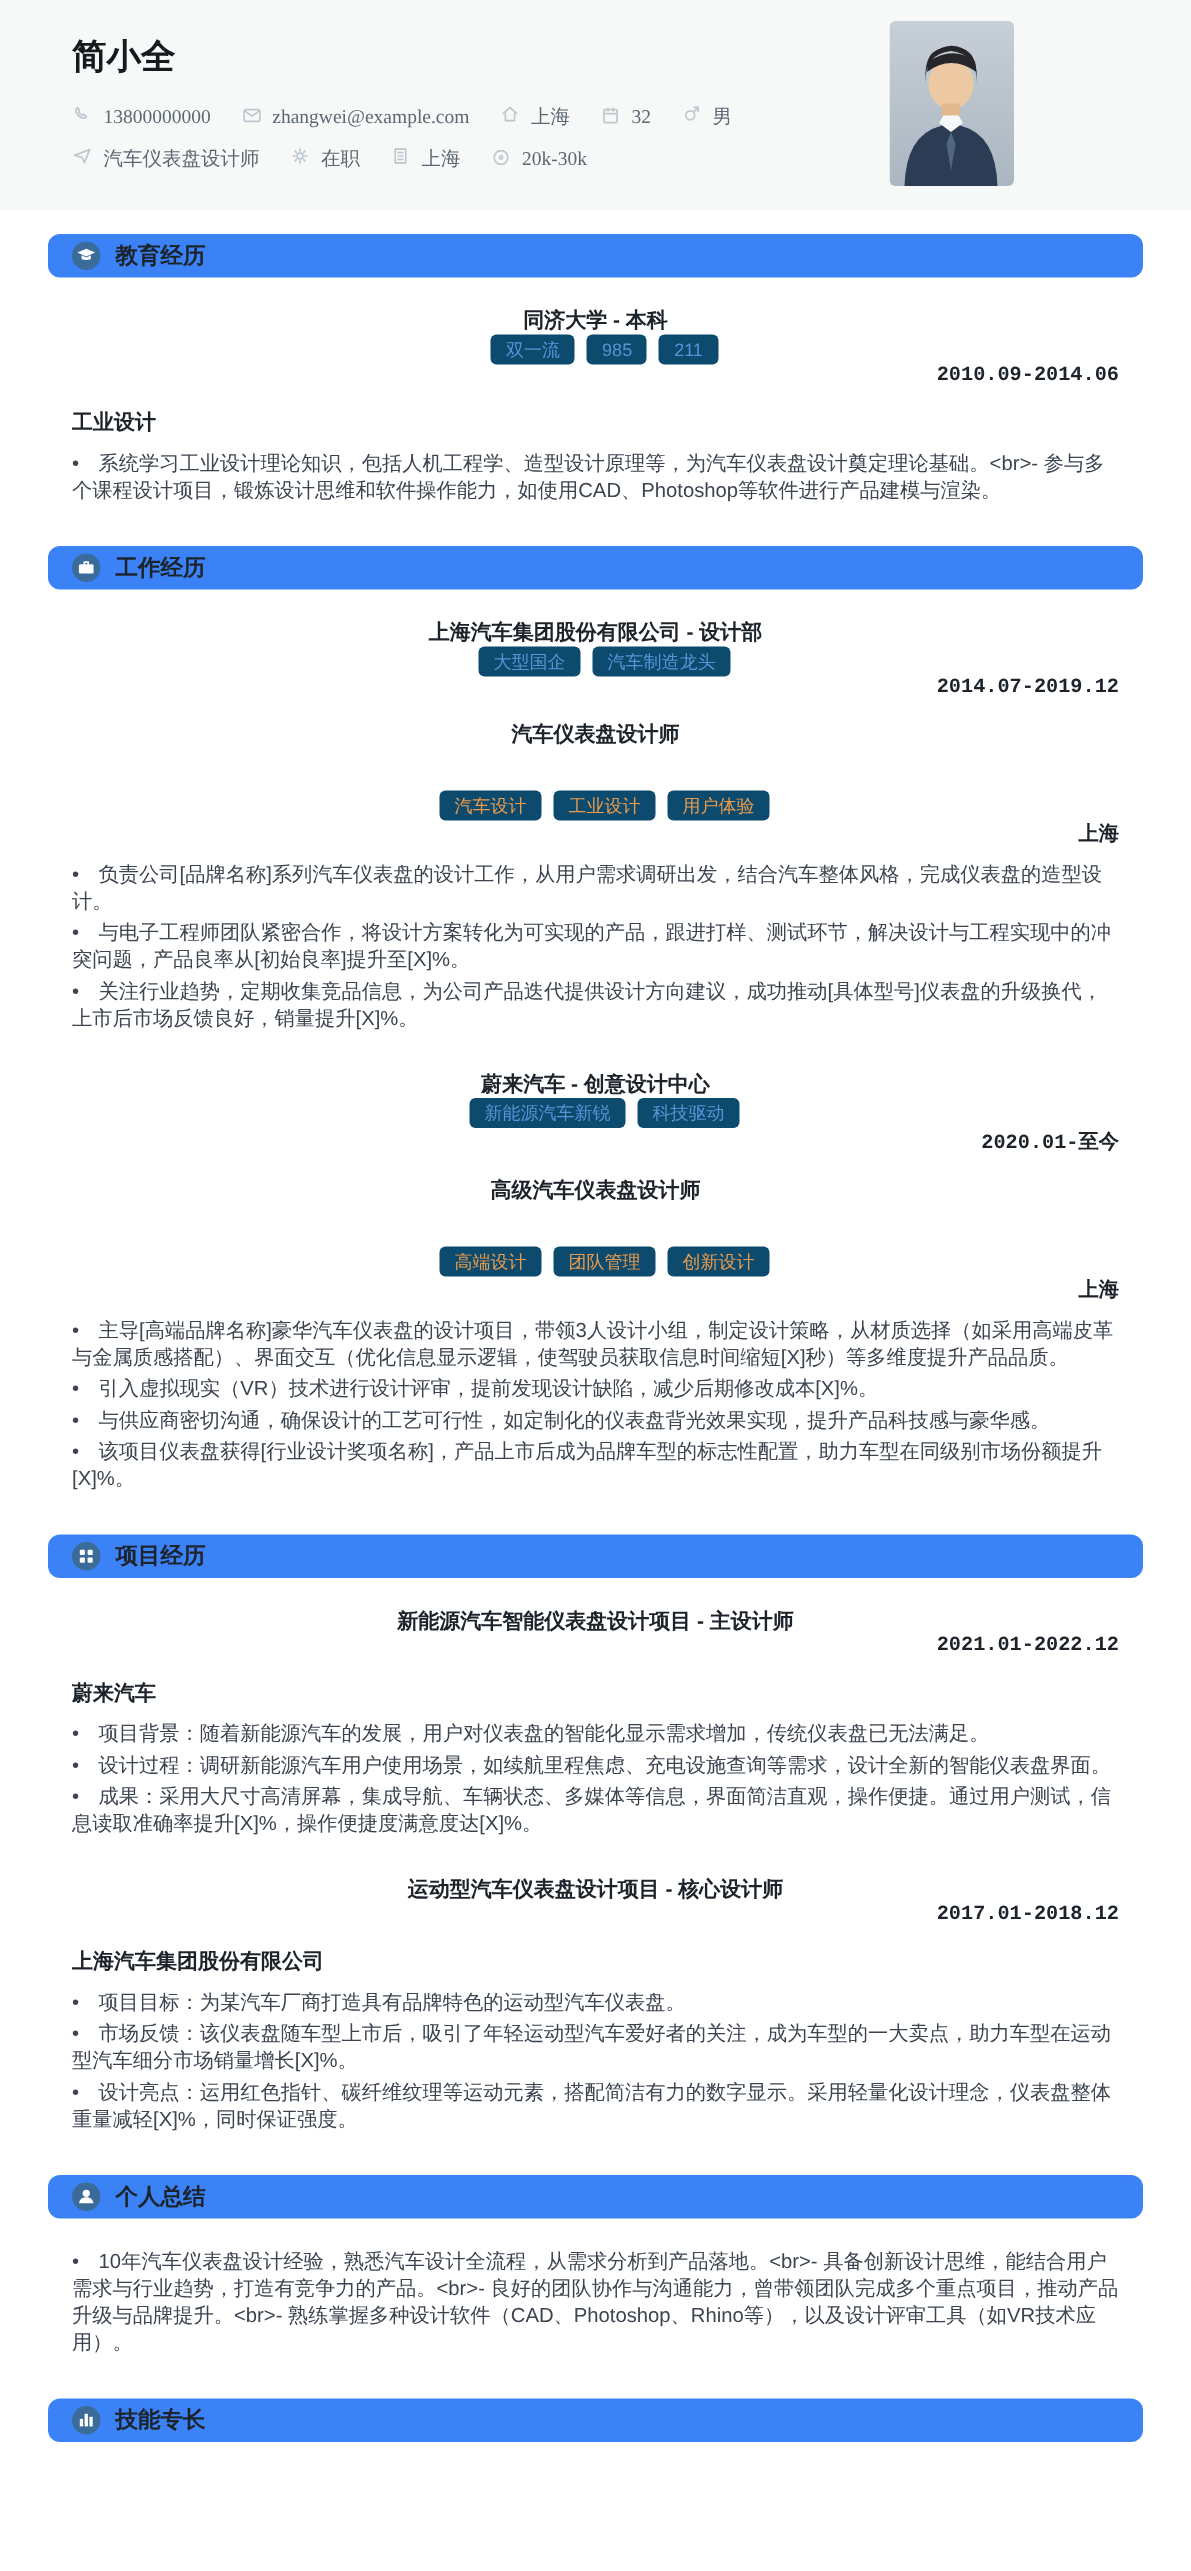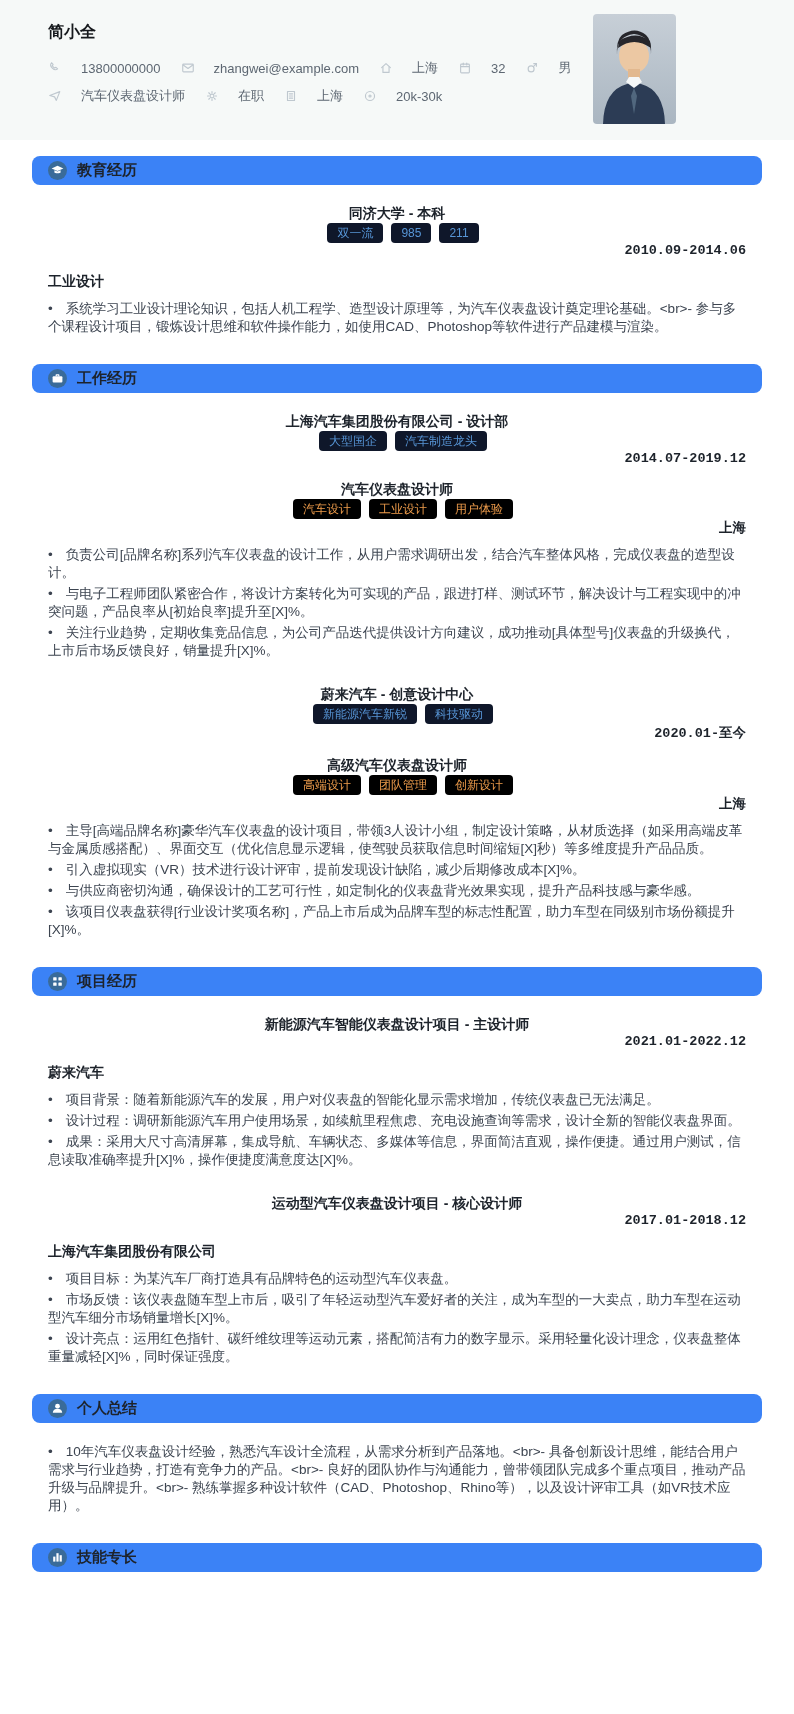--- a/index.html
+++ b/index.html
@@ -13,35 +13,35 @@
 
   
   .resume-header{
     position:relative;
     background:#f6f9f8;
     padding:18px 48px 24px 48px;
     box-sizing:border-box;
     min-height:140px;
   }
   .resume-name{
-    font-size:16px;
+    font-size:23px;
     font-weight:bold;
     color:#16191d;
     margin:4px 0 16px 0;
   }
   .contact-row{
     display:flex;
     align-items:center;
     gap:20px;
     font-size:13px;
     color:#5d6772;
     margin-top:10px;
     white-space:nowrap;
   }
-  .contact-item{display:flex;align-items:center;gap:19px;}
+  .contact-item{display:flex;gap:7px;font-family:Liberation Serif, serif;}
   .cicon{width:14px;height:14px;flex:0 0 auto;display:block;}
   .cicon path,.cicon rect,.cicon circle,.cicon polyline,.cicon polygon,.cicon line{
     stroke:#bfc8cf;fill:none;stroke-width:1.3;stroke-linecap:round;stroke-linejoin:round;
   }
   .photo{
     position:absolute;
     top:14px;
     right:118px;
     width:83px;
     height:110px;
@@ -75,22 +75,22 @@
   .entry-head{display:flex;align-items:center;flex-direction:column;}
   .entry-title{font-size:14px;font-weight:bold;color:#1d232b;white-space:nowrap;}
   .tags{display:flex;gap:8px;margin-left:12px;}
   .tag{
     font-size:12px;
     line-height:18px;
     padding:1px 10px;
     border-radius:4px;
     white-space:nowrap;
   }
-  .tag-blue{background:#0f172a;color:#5795d6;}
-  .tag-orange{background:#000000;color:#ee9c4b;}
+  .tag-blue{background:#0c4a6e;color:#5795d6;}
+  .tag-orange{background:#0c4a6e;color:#ee9c4b;margin-top:28px;}
   .flex-right{margin-left:auto;font-size:13.5px;font-weight:bold;color:#1d232b;white-space:nowrap;font-family:Liberation Mono, monospace;}
   .sub-head{margin-top:15px;}
   .org-line{font-size:14px;font-weight:bold;color:#1d232b;margin-top:15px;}
 
   .bullets{margin-top:9px;}
   .bullet{
     font-size:13.5px;
     color:#3c4450;
     line-height:18px;
     margin-top:3px;

